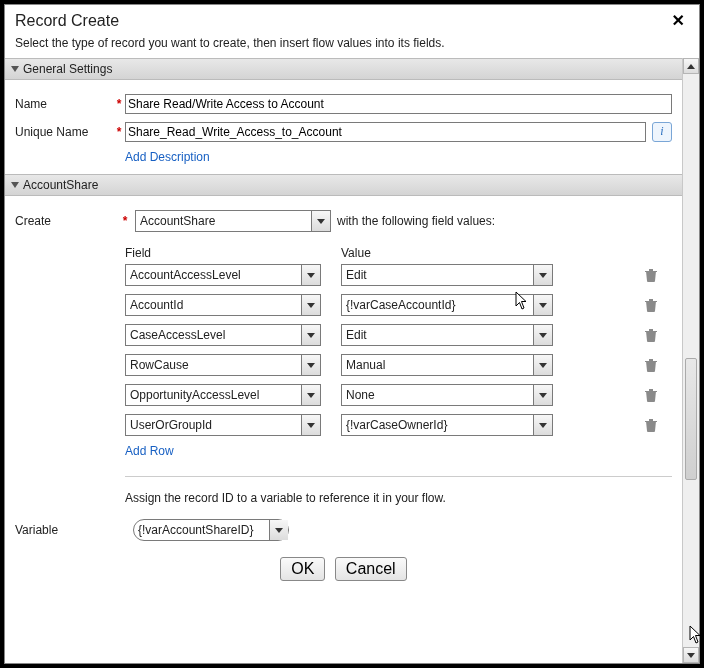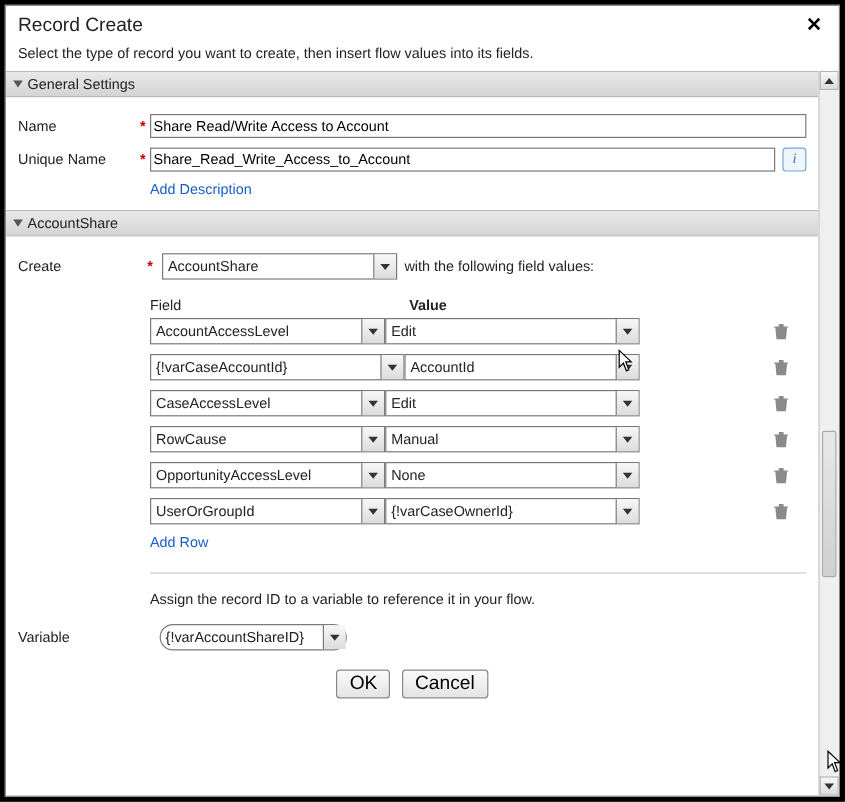--- a/index.html
+++ b/index.html
@@ -162,25 +162,26 @@
   .create-row .form-label { width: 96px; }
 
   .assign-area { margin-left: 110px; }
 
   .cols-header {
     display: flex;
     gap: 20px;
     margin-bottom: 4px;
   }
   .col-field-h { width: 196px; font-size: 12px; }
-  .col-value-h { width: 212px; font-size: 12px; font-weight: bold; }
+  .col-value-h { width: 212px; font-size: 12px; }
 
   .assign-row {
     display: flex;
     align-items: center;
+    gap: 20px;
     margin-bottom: 8px;
   }
   .field-combo { width: 196px; }
   .value-combo { width: 212px; }
   .trash {
     margin-left: auto;
     margin-right: 14px;
     width: 14px; height: 16px;
     cursor: pointer;
     color: #8a8a8a;
@@ -331,26 +332,26 @@
                   <div class="combo-text">Edit</div>
                   <div class="combo-btn"></div>
                 </div>
                 <div class="trash">
                   <svg viewBox="0 0 12 14">
                     <path d="M1 3 h10 l-1 10 a1 1 0 0 1 -1 1 h-6 a1 1 0 0 1 -1 -1 Z M4 1 h4 v2 h-4 Z M0 3 h12 v1 h-12 Z"></path>
                   </svg>
                 </div>
               </div>
               <div class="assign-row">
+                <div class="combo field-combo">
+                  <div class="combo-text">AccountId</div>
+                  <div class="combo-btn"></div>
+                </div>
                 <div class="combo value-combo">
                   <div class="combo-text">{!varCaseAccountId}</div>
-                  <div class="combo-btn"></div>
-                </div>
-                <div class="combo field-combo">
-                  <div class="combo-text">AccountId</div>
                   <div class="combo-btn"></div>
                 </div>
                 <div class="trash">
                   <svg viewBox="0 0 12 14">
                     <path d="M1 3 h10 l-1 10 a1 1 0 0 1 -1 1 h-6 a1 1 0 0 1 -1 -1 Z M4 1 h4 v2 h-4 Z M0 3 h12 v1 h-12 Z"></path>
                   </svg>
                 </div>
               </div>
               <div class="assign-row">
                 <div class="combo field-combo">

